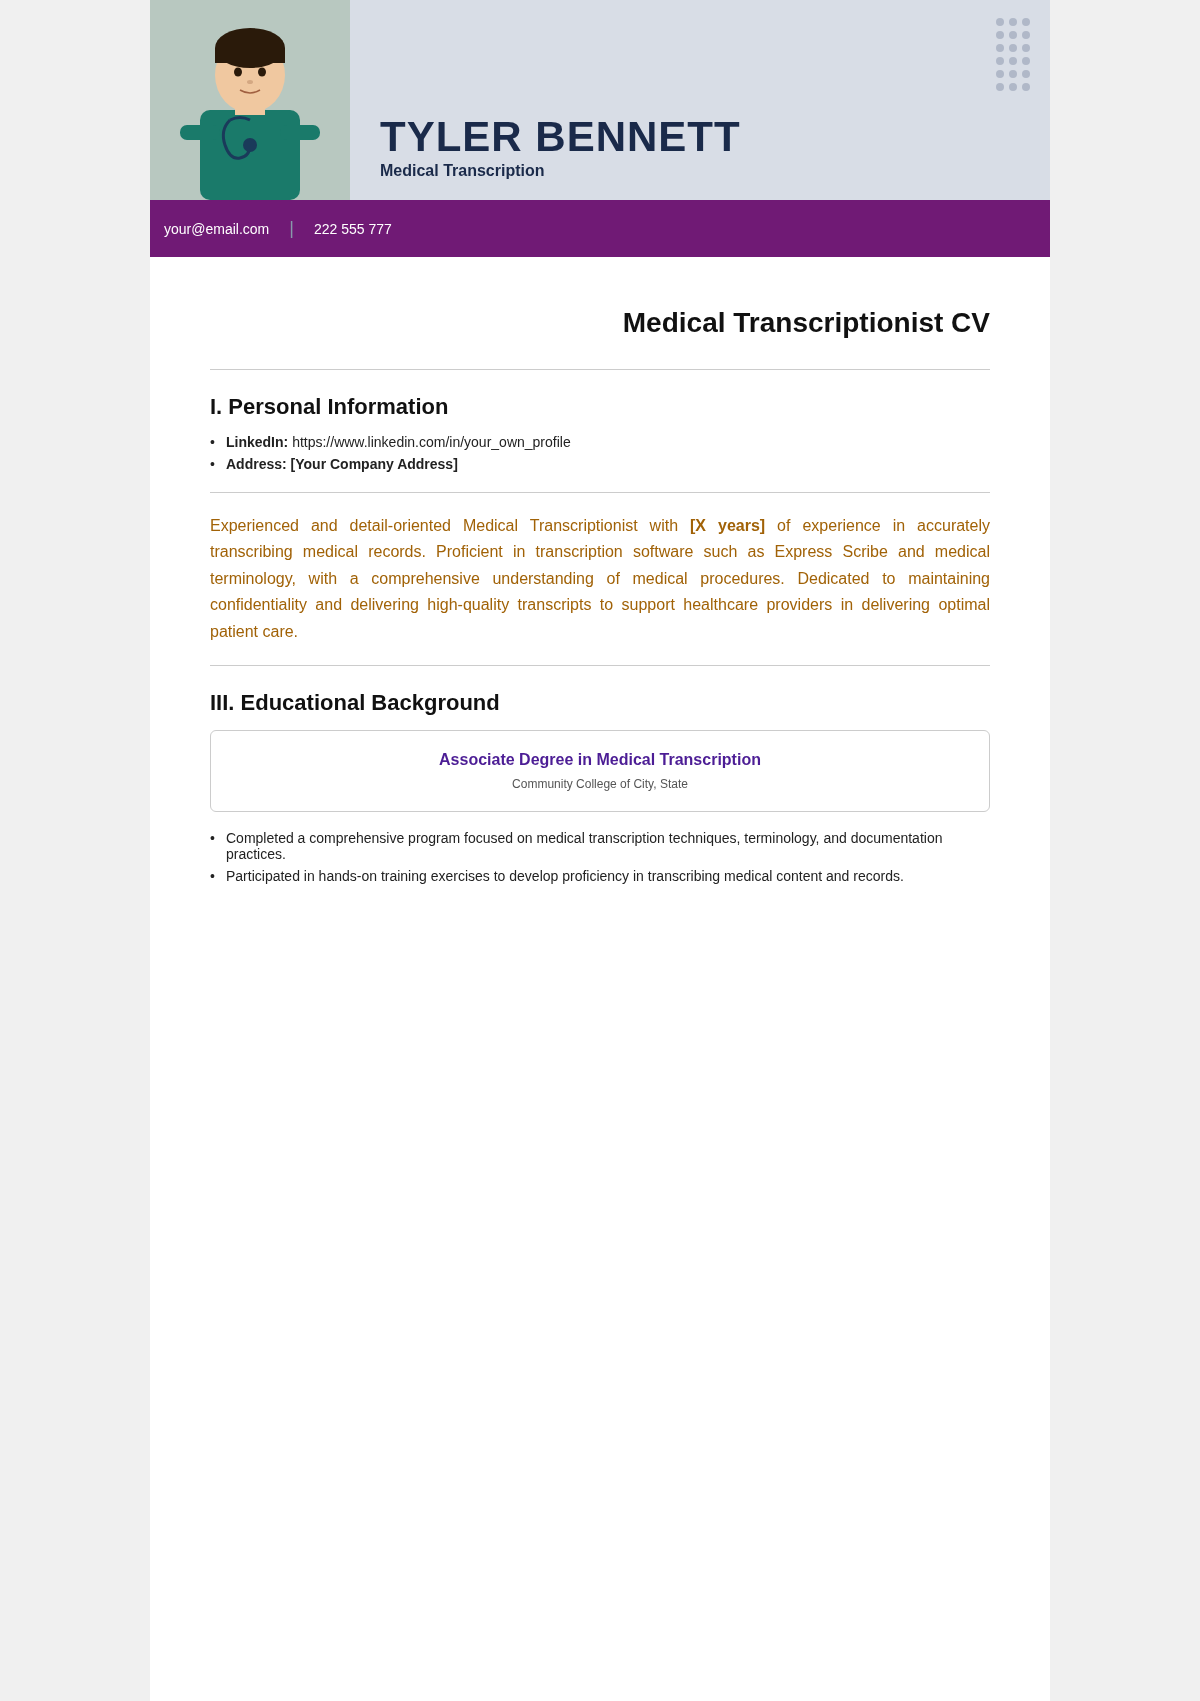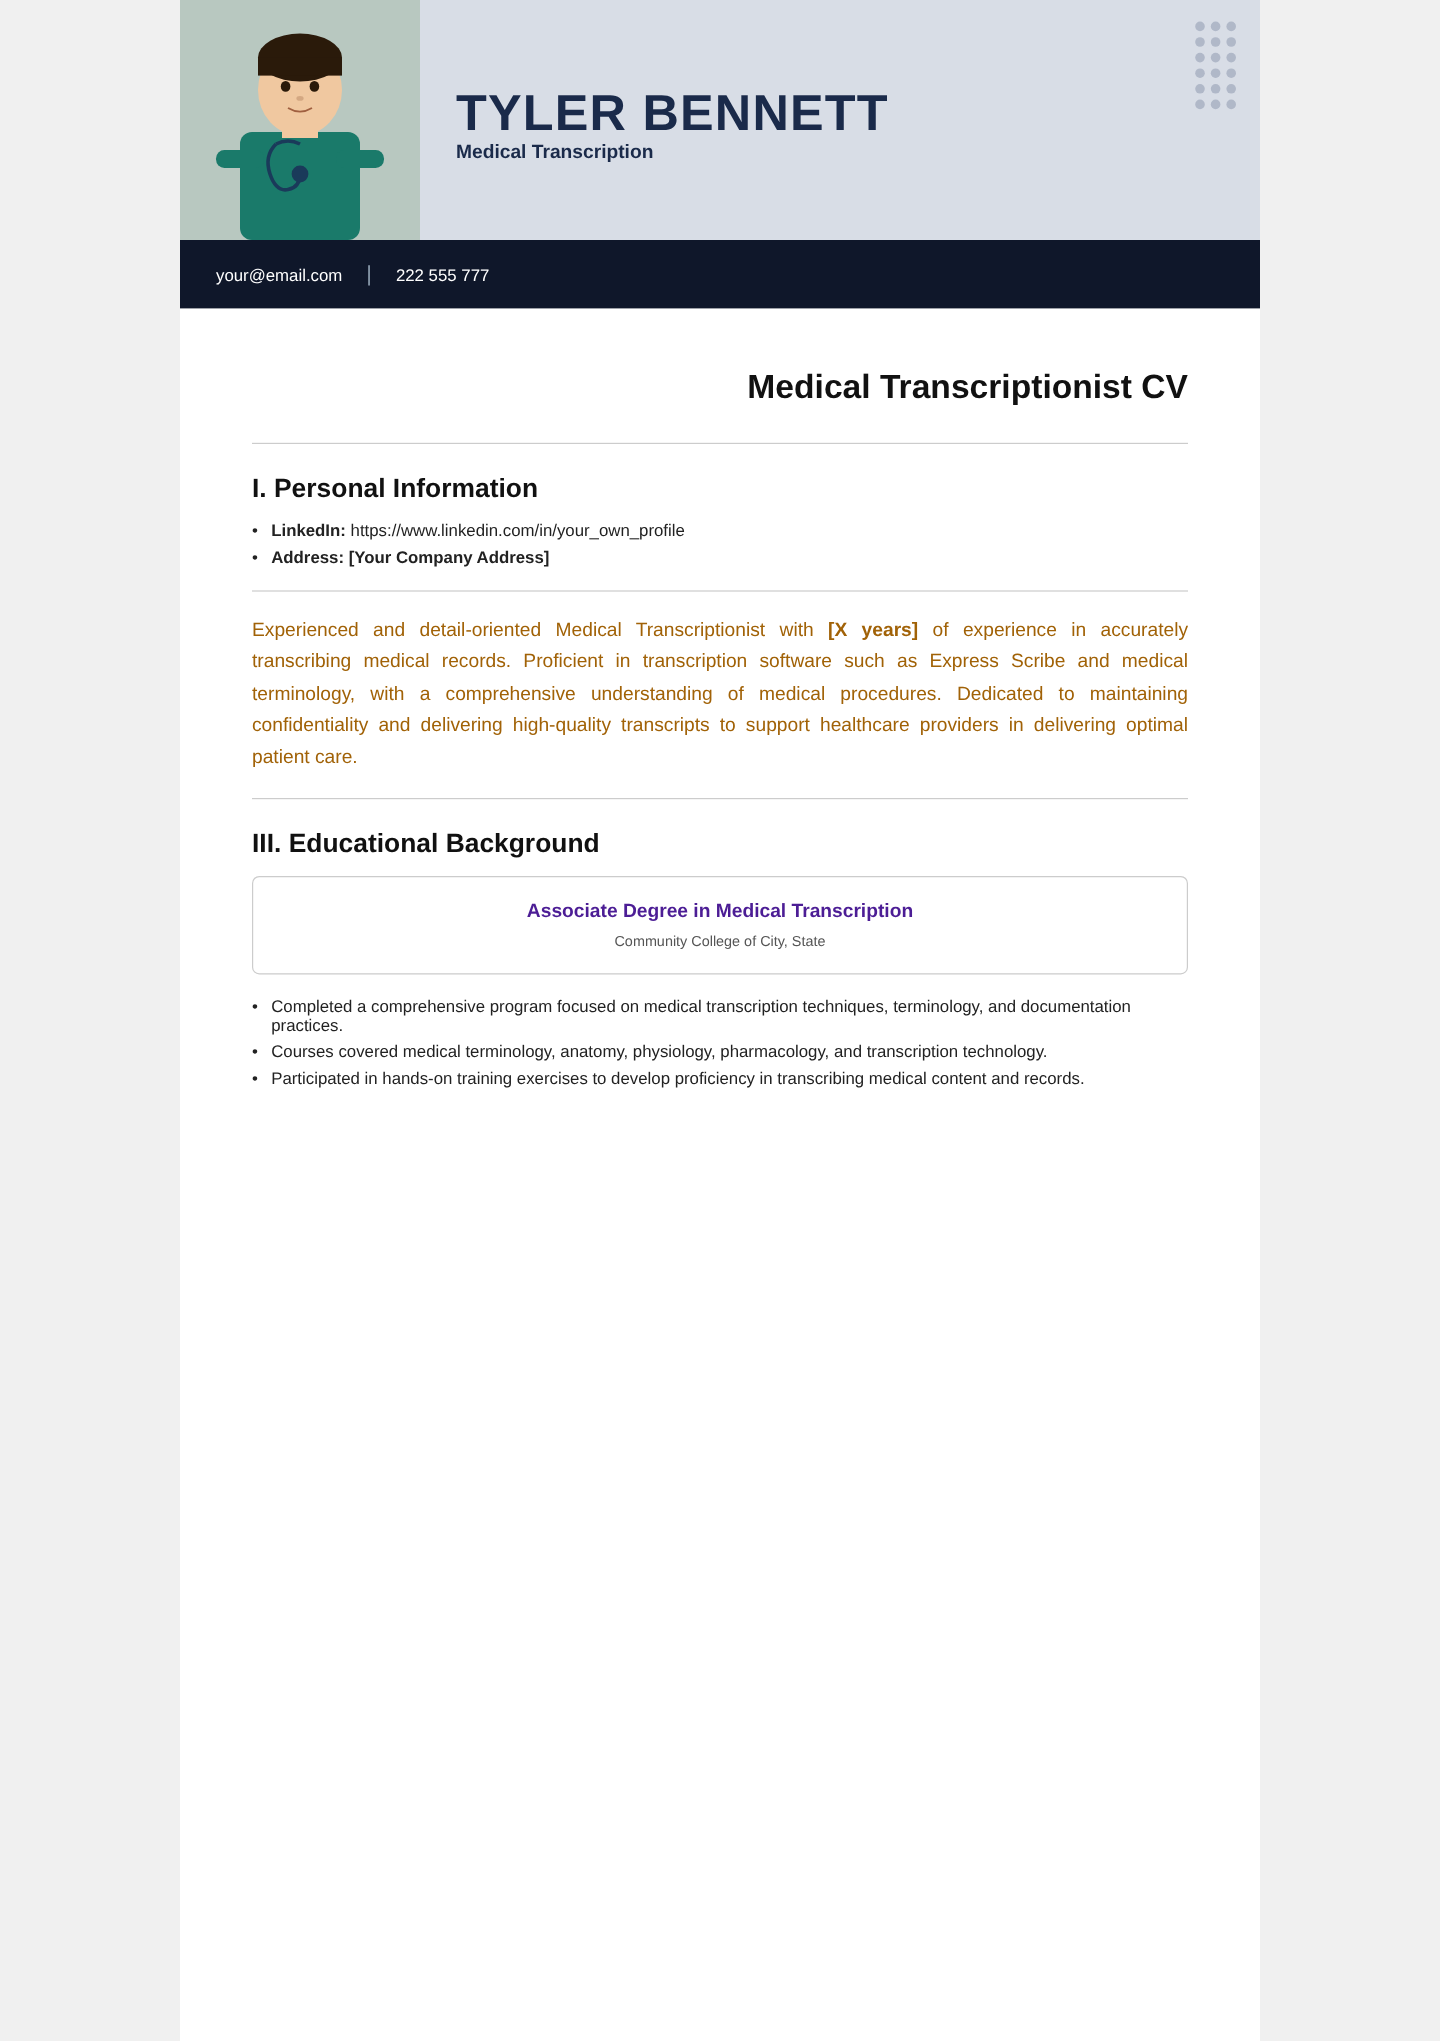--- a/index.html
+++ b/index.html
@@ -37,21 +37,21 @@
     }
     .header-photo svg {
       width: 100%;
       height: 100%;
     }
     .header-info {
       flex: 1;
       padding: 28px 30px 20px 30px;
       display: flex;
       flex-direction: column;
-      justify-content: center;
+      justify-content: flex-end;
     }
     .header-name {
       font-size: 42px;
       font-weight: 900;
       color: #1a2a4a;
       letter-spacing: 1px;
       line-height: 1.1;
     }
     .header-title {
       font-size: 16px;
@@ -70,22 +70,22 @@
     .header-dots span {
       width: 8px;
       height: 8px;
       border-radius: 50%;
       background: #b0b8c8;
       display: block;
     }
 
     
     .header-bottom {
-      background: #0f172a;
-      padding: 18px 30px;
+      background: #701a75;
+      padding: 18px 14px;
       display: flex;
       align-items: center;
       gap: 30px;
     }
     .header-contact {
       color: #ffffff;
       font-size: 14px;
       display: flex;
       align-items: center;
       gap: 20px;
@@ -270,19 +270,18 @@
     <div class="section">
       <h2 class="section-heading">III. Educational Background</h2>
 
       <div class="edu-card">
         <div class="edu-card-title">Associate Degree in Medical Transcription</div>
         <div class="edu-card-subtitle">Community College of City, State</div>
       </div>
 
       <ul class="bullet-list">
         <li>Completed a comprehensive program focused on medical transcription techniques, terminology, and documentation practices.</li>
-        <li>Courses covered medical terminology, anatomy, physiology, pharmacology, and transcription technology.</li>
         <li>Participated in hands-on training exercises to develop proficiency in transcribing medical content and records.</li>
       </ul>
     </div>
 
   </div>
 </div>
 
 </body></html>

